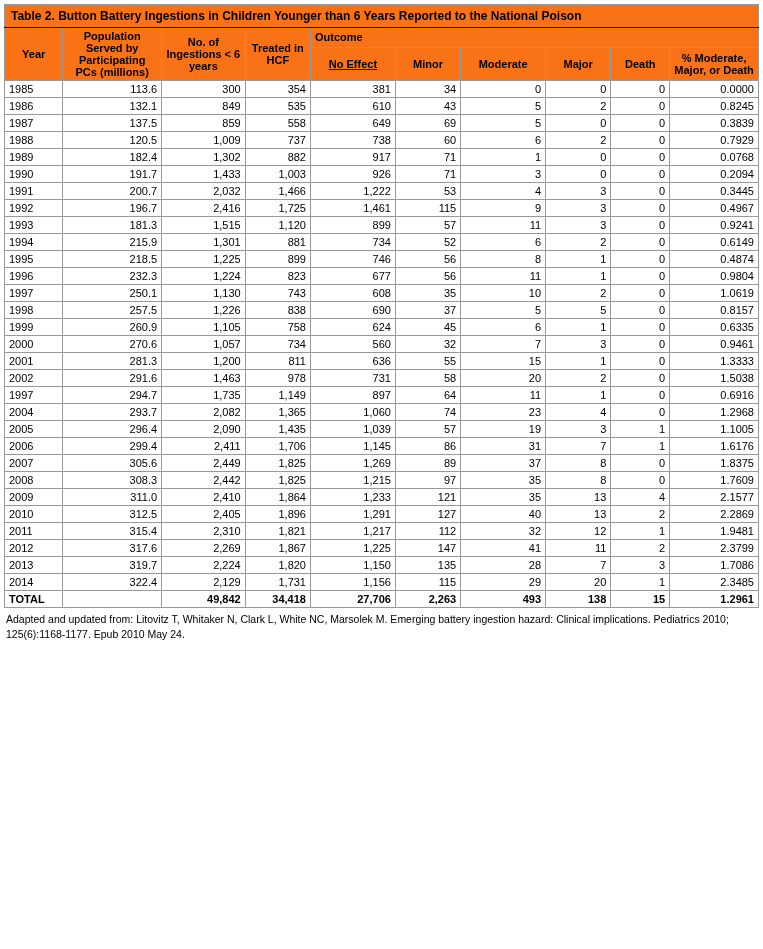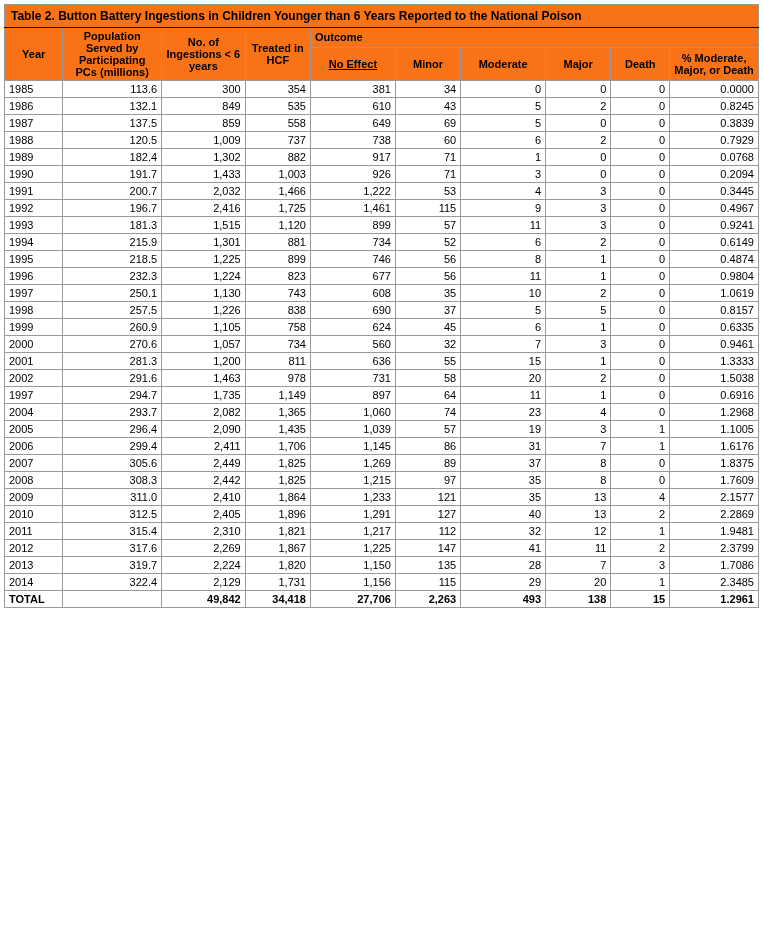--- a/index.html
+++ b/index.html
@@ -447,13 +447,14 @@
         <td>34,418</td>
         <td>27,706</td>
         <td>2,263</td>
         <td>493</td>
         <td>138</td>
         <td>15</td>
         <td>1.2961</td>
       </tr>
     </tfoot>
   </table>
+  <div class="footnote">Adapted and updated from: Litovitz T, Whitaker N, Clark L, White NC, Marsolek M. Emerging battery ingestion hazard: Clinical implications.  Pediatrics 2010; 125(6):1168-1177. Epub 2010 May 24.</div>
 </div>
 
 </body></html>

